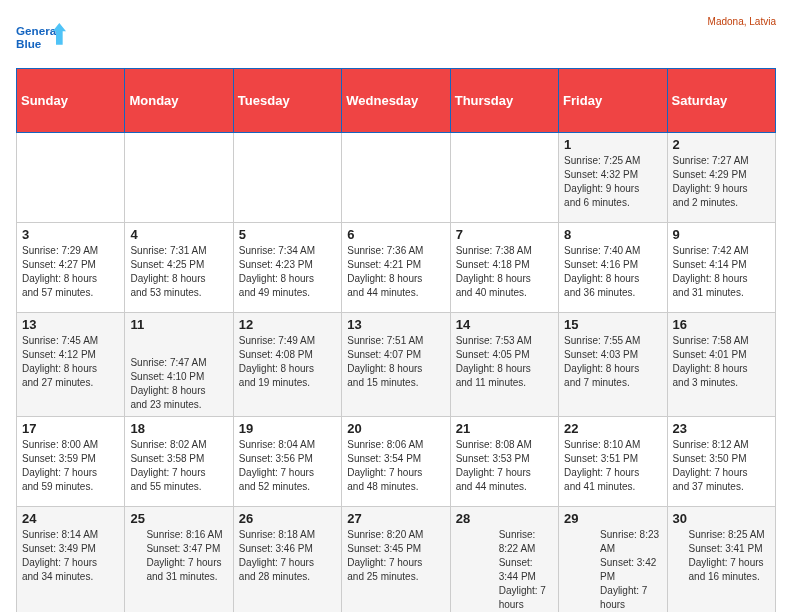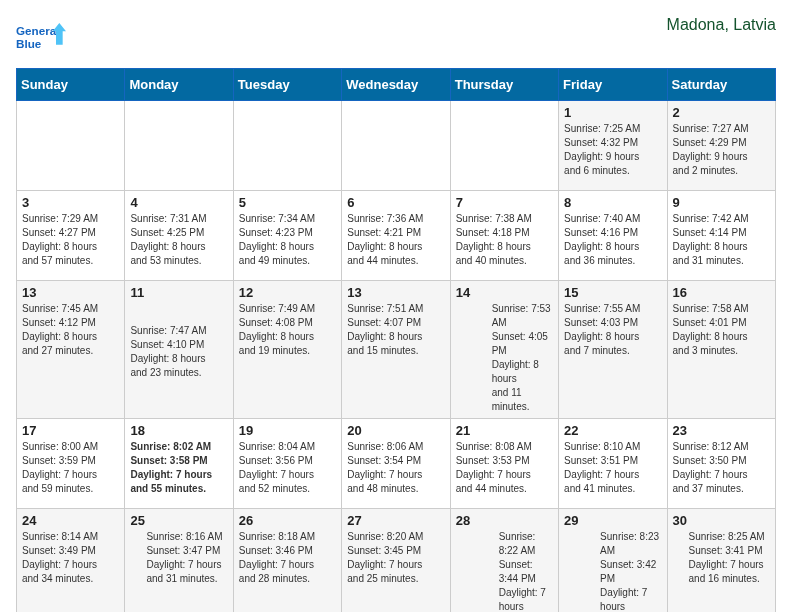--- a/index.html
+++ b/index.html
@@ -21,34 +21,34 @@
       align-items: center;
       gap: 4px;
     }
     .title-block { text-align: right; }
     .month-title {
       font-size: 32px;
       font-weight: bold;
       color: #222;
     }
     .subtitle {
-      font-size: 16px;
-      color: #14532d;
+      font-size: 10px;
+      color: #c2410c;
     }
     table {
       width: 100%;
       border-collapse: collapse;
       table-layout: fixed;
     }
     thead tr th {
-      background: #0369a1;
+      background: #ef4444;
       color: #fff;
       font-size: 13px;
       font-weight: bold;
-      padding: 8px 4px;
+      padding: 24px 4px;
       text-align: left;
       border: 1px solid #1565c0;
     }
     tbody tr td {
       vertical-align: top;
       border: 1px solid #ccc;
       padding: 4px 5px;
       font-size: 10.5px;
       color: #333;
       height: 90px;
@@ -199,21 +199,21 @@
         </td>
         <td>
           <span class="day-num">13</span>
           <div class="day-info" style="white-space: pre-line;">Sunrise: 7:51 AM
 Sunset: 4:07 PM
 Daylight: 8 hours
 and 15 minutes.</div>
         </td>
         <td>
           <span class="day-num">14</span>
-          <div class="day-info" style="white-space: pre-line; margin-left: 36px;">Sunrise: 7:53 AM
+          <div class="day-info" style="white-space: pre-line;">Sunrise: 7:53 AM
 Sunset: 4:05 PM
 Daylight: 8 hours
 and 11 minutes.</div>
         </td>
         <td>
           <span class="day-num">15</span>
           <div class="day-info" style="white-space: pre-line;">Sunrise: 7:55 AM
 Sunset: 4:03 PM
 Daylight: 8 hours
 and 7 minutes.</div>
@@ -229,21 +229,21 @@
       <tr>
         <td>
           <span class="day-num">17</span>
           <div class="day-info" style="white-space: pre-line;">Sunrise: 8:00 AM
 Sunset: 3:59 PM
 Daylight: 7 hours
 and 59 minutes.</div>
         </td>
         <td>
           <span class="day-num">18</span>
-          <div class="day-info" style="white-space: pre-line; font-weight: bold;">Sunrise: 8:02 AM
+          <div class="day-info" style="white-space: pre-line;">Sunrise: 8:02 AM
 Sunset: 3:58 PM
 Daylight: 7 hours
 and 55 minutes.</div>
         </td>
         <td>
           <span class="day-num">19</span>
           <div class="day-info" style="white-space: pre-line;">Sunrise: 8:04 AM
 Sunset: 3:56 PM
 Daylight: 7 hours
 and 52 minutes.</div>

